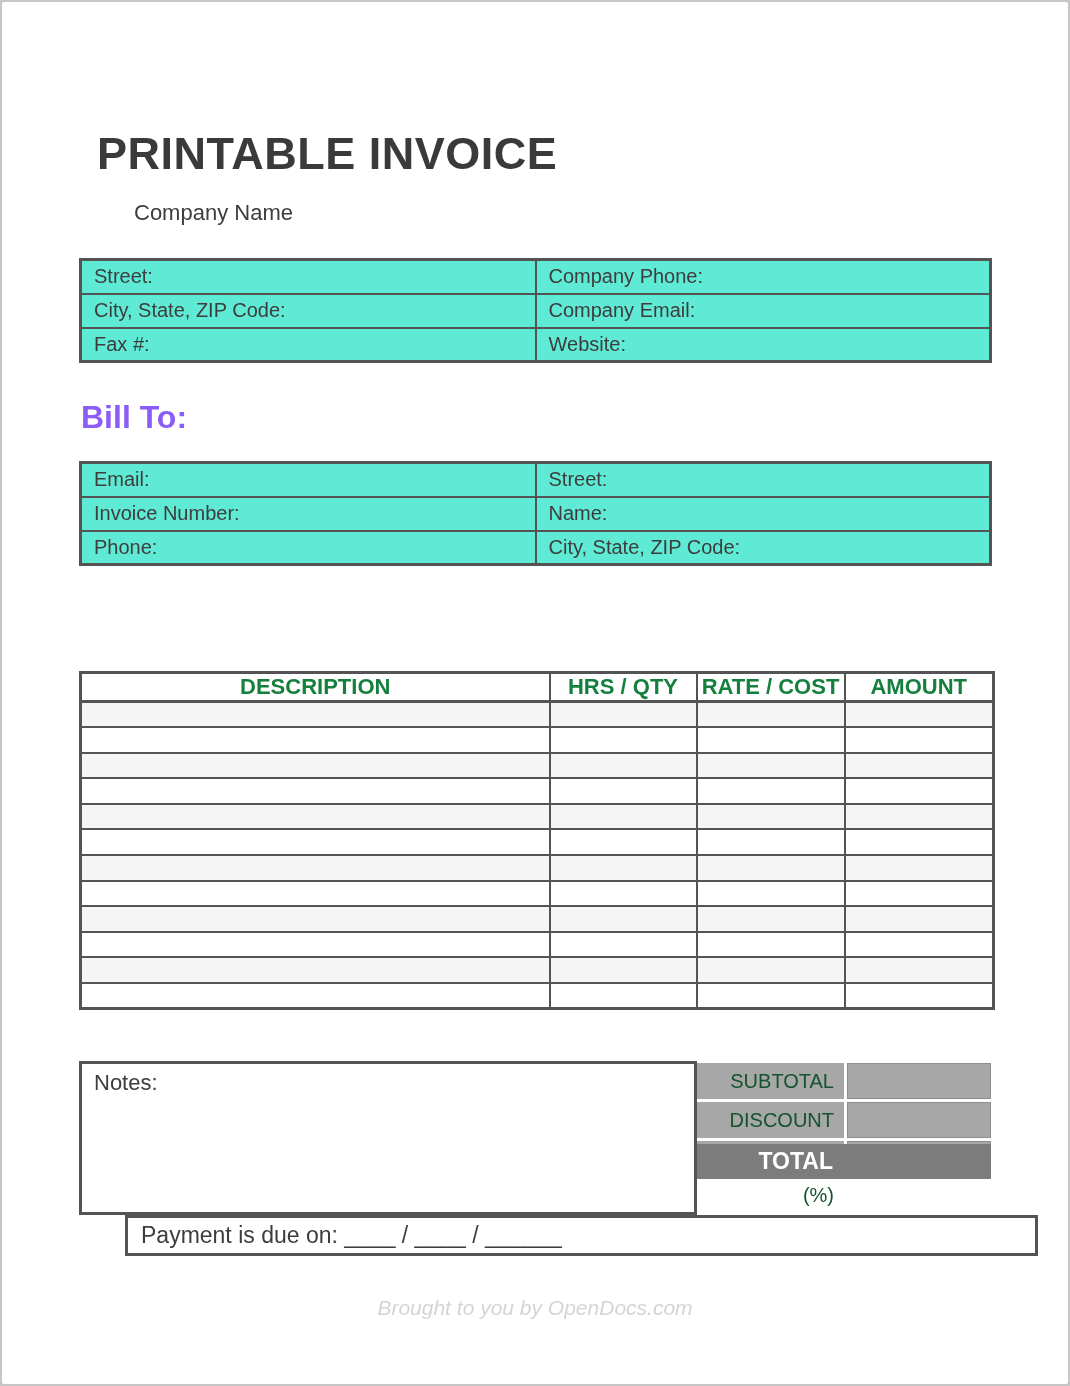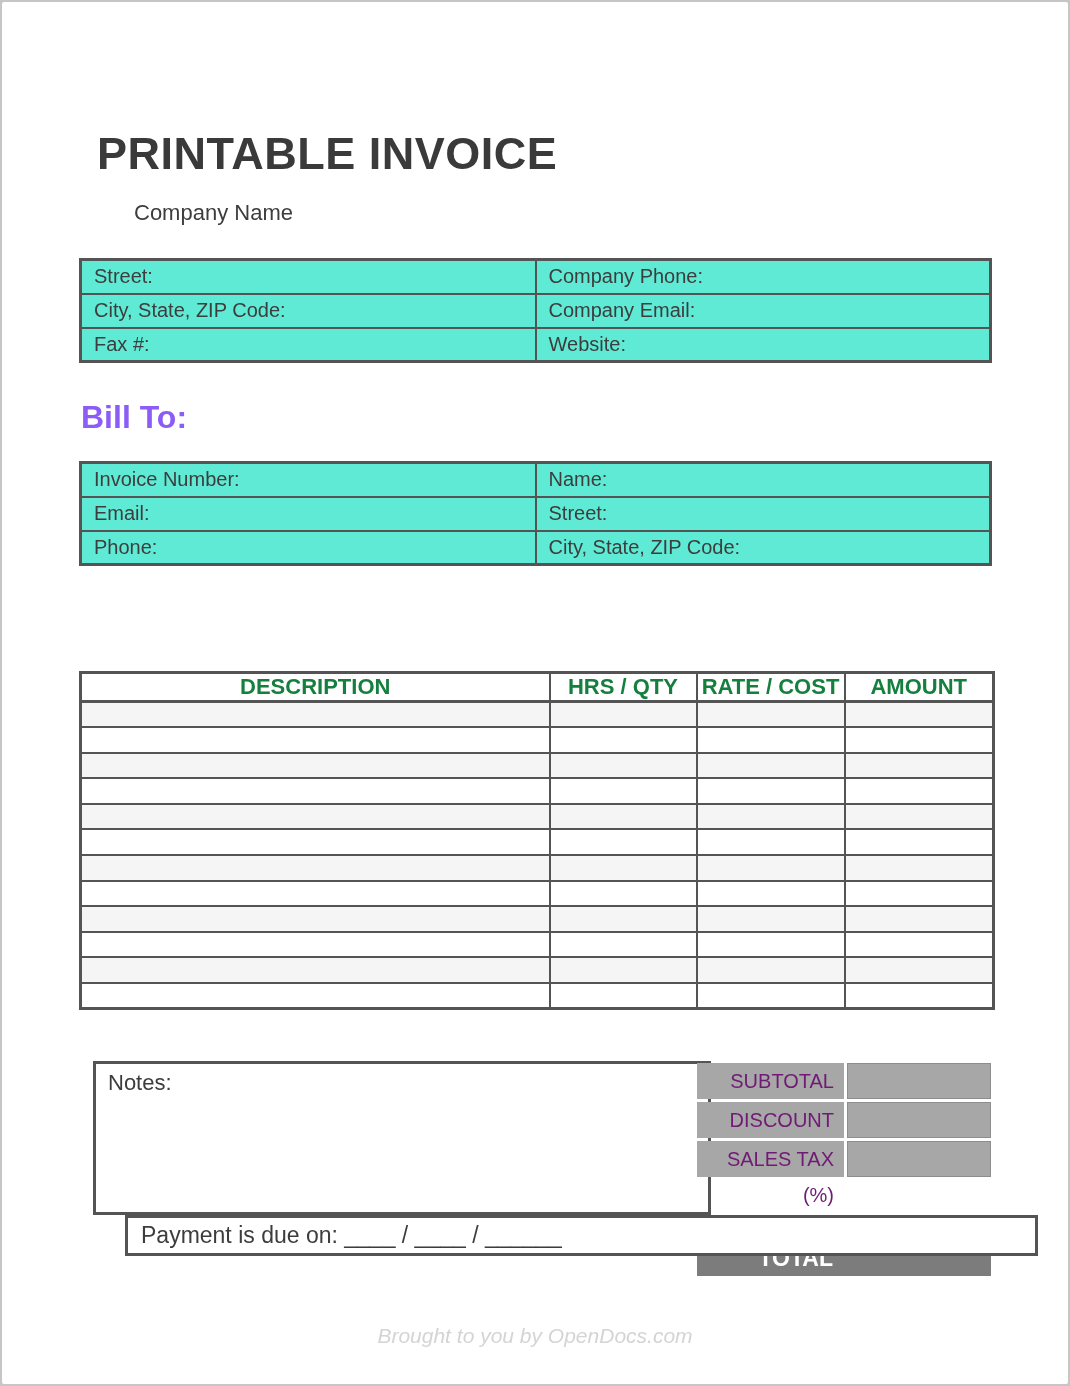--- a/index.html
+++ b/index.html
@@ -81,44 +81,44 @@
     height:25.6px;
     background:#fff;
   }
   table.items tbody tr:nth-child(odd) td{background:var(--c-stripe);}
   col.c-desc{width:469px;}
   col.c-qty{width:147px;}
   col.c-rate{width:148px;}
   col.c-amt{width:149px;}
 
   .notes-box{
-    left:91px; top:1059px;
+    left:77px; top:1059px;
     width:618px; height:154px;
     border:3px solid var(--c-border);
     background:#fff;
     padding:6px 12px;
     font-size:22px;
   }
   .sum-label{
     background:var(--c-summary);
-    color:#701a75;
+    color:#14532d;
     font-size:20px;
     text-align:right;
     padding-right:10px;
     left:695px; width:147px; height:36px;
     line-height:36px;
   }
   .sum-value{
     background:var(--c-summary);
     border:1px solid var(--c-summary-edge);
     left:845px; width:144px; height:36px;
   }
   .row1{top:1061px;} .row2{top:1100px;} .row3{top:1139px;}
   .total-row{
-    left:695px; top:1239px;
+    left:695px; top:1142px;
     width:294px; height:35px;
     background:var(--c-total);
     color:#ffffff;
     font-size:23px; font-weight:700;
     text-align:right;
     padding-right:158px;
     line-height:35px;
     white-space:nowrap;
   }
   .payment-box{
@@ -131,21 +131,20 @@
     font-size:23px;
     white-space:nowrap;
     margin-left:46px;
   }
   .footer{
     left:0; top:1294px; width:100%;
     text-align:center;
     font-style:italic;
     font-size:21px;
     color:var(--c-footer);
-    margin-top:28px;
   }
 </style>
 </head>
 <body>
 
 <div class="sheet">
 
   <div class="abs title">PRINTABLE INVOICE</div>
   <div class="abs company-name">Company Name</div>
 
@@ -164,26 +163,26 @@
         <td><span>Website:</span></td>
       </tr>
     </tbody>
   </table>
 
   <div class="abs bill-heading">Bill To:</div>
 
   <table class="abs pair bill-table">
     <tbody>
       <tr>
+        <td><span>Email:</span></td>
+        <td><span>Street:</span></td>
+      </tr>
+      <tr>
         <td><span>Invoice Number:</span></td>
         <td><span>Name:</span></td>
-      </tr>
-      <tr>
-        <td><span>Email:</span></td>
-        <td><span>Street:</span></td>
       </tr>
       <tr>
         <td><span>Phone:</span></td>
         <td><span>City, State, ZIP Code:</span></td>
       </tr>
     </tbody>
   </table>
 
   <table class="abs items">
     <colgroup>

